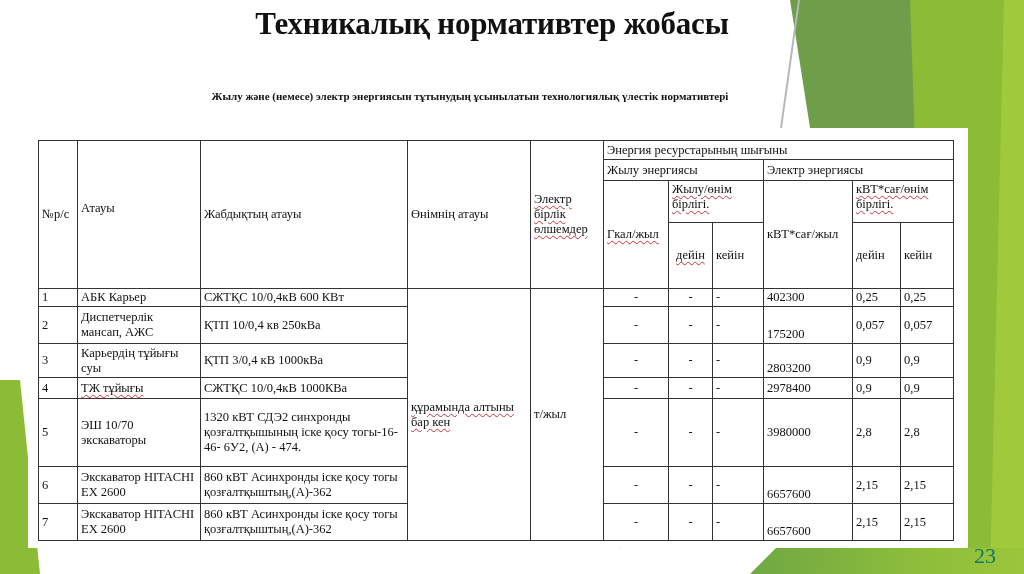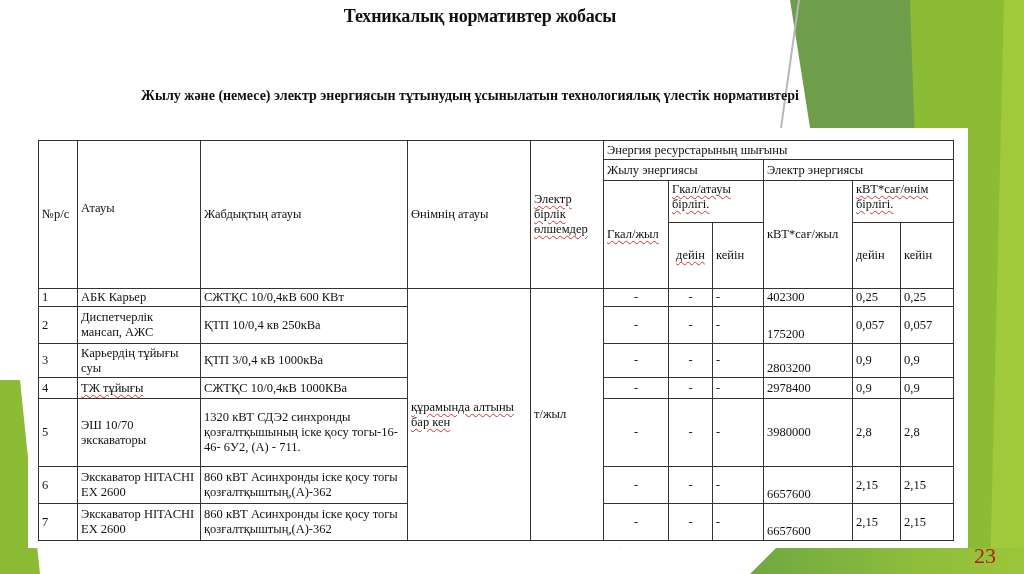--- a/index.html
+++ b/index.html
@@ -18,35 +18,35 @@
   .deco-left { left: 0; top: 380px; width: 40px; height: 194px;
     background: #8cbb35; clip-path: polygon(0 0, 20px 0, 40px 194px, 0 194px); }
   .deco-bottom { left: 750px; top: 548px; width: 274px; height: 26px;
     background: linear-gradient(90deg, #6fa844 0%, #8dbd3a 60%, #9bc63b 100%);
     clip-path: polygon(26px 0, 274px 0, 274px 26px, 0 26px); }
   .deco-bottom-line { left: 620px; top: 548px; width: 60px; height: 1px; background: #cfcfcf; transform: rotate(-38deg); transform-origin: left; }
 
   
   .panel { position: absolute; left: 28px; top: 128px; width: 940px; height: 420px; background: #ffffff; }
 
-  .title { position: absolute; left: 0; top: 6px; width: 960px; text-align: center;
-    font-size: 18px; font-weight: bold; letter-spacing: -0.2px; }
+  .title { position: absolute; left: 12px; top: 6px; width: 960px; text-align: center;
+    font-size: 31px; font-weight: bold; letter-spacing: -0.2px; }
   .subtitle { position: absolute; left: 40px; top: 84px; width: 860px; text-align: center;
-    font-size: 14px; font-weight: bold; line-height: 24px; }
+    font-size: 11px; font-weight: bold; line-height: 24px; }
 
   table.norm { position: absolute; left: 38px; top: 140px; border-collapse: collapse;
     font-size: 12.5px; line-height: 15px; table-layout: fixed; }
   table.norm td { border: 1px solid #333; padding: 1px 3px; vertical-align: middle; }
   .thick-top td { border-top: 2px solid #222; }
   .center { text-align: center; }
   .top { vertical-align: top !important; }
   .bottom { vertical-align: bottom !important; }
   .sq { text-decoration: underline wavy #c33; text-decoration-thickness: 1px; text-underline-offset: 2px; }
 
-  .page-num { position: absolute; left: 974px; top: 543px; font-size: 22px; color: #b91c1c; }
+  .page-num { position: absolute; left: 974px; top: 543px; font-size: 22px; color: #0f766e; }
 </style>
 </head>
 <body>
 
 <div class="deco deco-tr1"></div>
 <div class="deco deco-tr2"></div>
 <div class="deco deco-tr3"></div>
 <div class="deco deco-line"></div>
 <div class="deco deco-left"></div>
 <div class="deco deco-bottom"></div>
@@ -79,21 +79,21 @@
     <td rowspan="4">Өнімнің атауы</td>
     <td rowspan="4" class="sq">Электр бірлік өлшемдер</td>
     <td colspan="6">Энергия ресурстарының шығыны</td>
   </tr>
   <tr style="height:21px">
     <td colspan="3">Жылу энергиясы</td>
     <td colspan="3">Электр энергиясы</td>
   </tr>
   <tr style="height:42px">
     <td rowspan="2" class="sq">Гкал/жыл</td>
-    <td colspan="2" class="top sq">Гкал/атауы бірлігі.</td>
+    <td colspan="2" class="top sq">Жылу/өнім бірлігі.</td>
     <td rowspan="2">кВТ*сағ/жыл</td>
     <td colspan="2" class="top sq">кВТ*сағ/өнім бірлігі.</td>
   </tr>
   <tr style="height:66px">
     <td class="center sq">дейін</td>
     <td>кейін</td>
     <td>дейін</td>
     <td>кейін</td>
   </tr>
 
@@ -139,21 +139,21 @@
     <td class="center">-</td>
     <td class="center">-</td>
     <td>-</td>
     <td>2978400</td>
     <td>0,9</td>
     <td>0,9</td>
   </tr>
   <tr style="height:68px">
     <td>5</td>
     <td>ЭШ 10/70 экскаваторы</td>
-    <td>1320 кВТ СДЭ2 синхронды қозғалтқышының іске қосу тогы-16-46- 6У2, (А) - 711.</td>
+    <td>1320 кВТ СДЭ2 синхронды қозғалтқышының іске қосу тогы-16-46- 6У2, (А) - 474.</td>
     <td class="center">-</td>
     <td class="center">-</td>
     <td>-</td>
     <td>3980000</td>
     <td>2,8</td>
     <td>2,8</td>
   </tr>
   <tr style="height:37px">
     <td>6</td>
     <td>Экскаватор HITACHI EX 2600</td>

